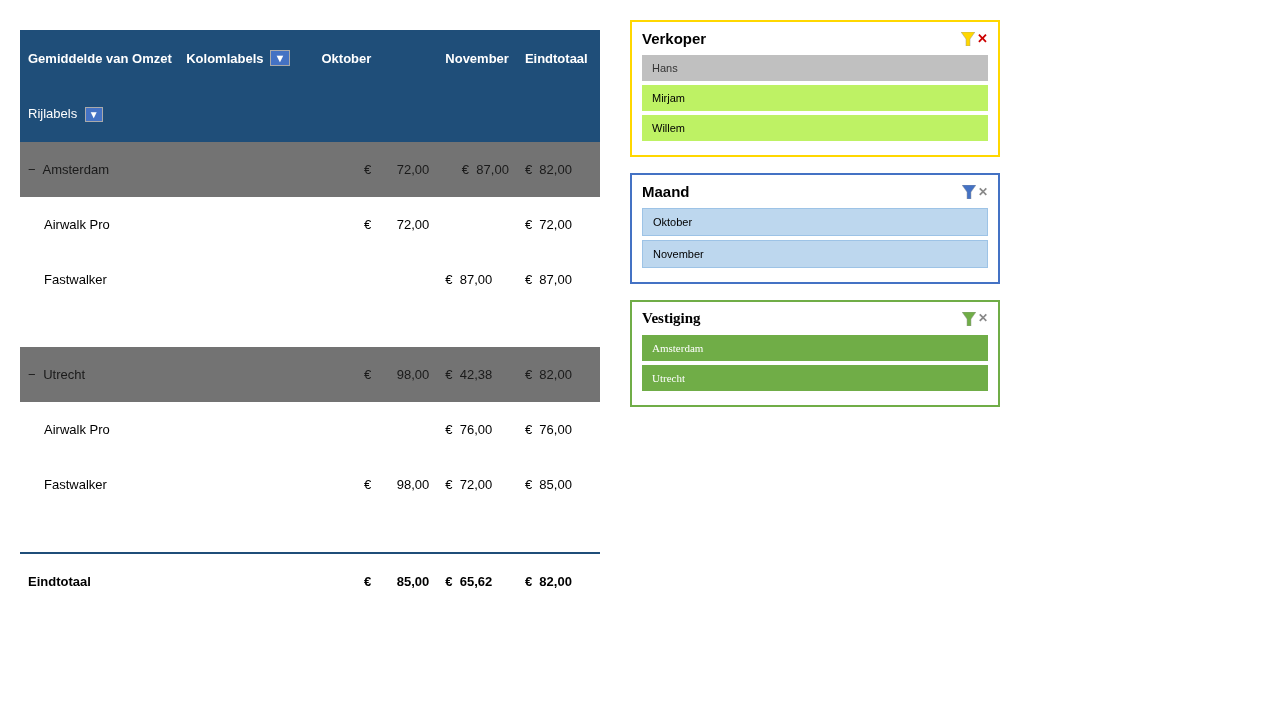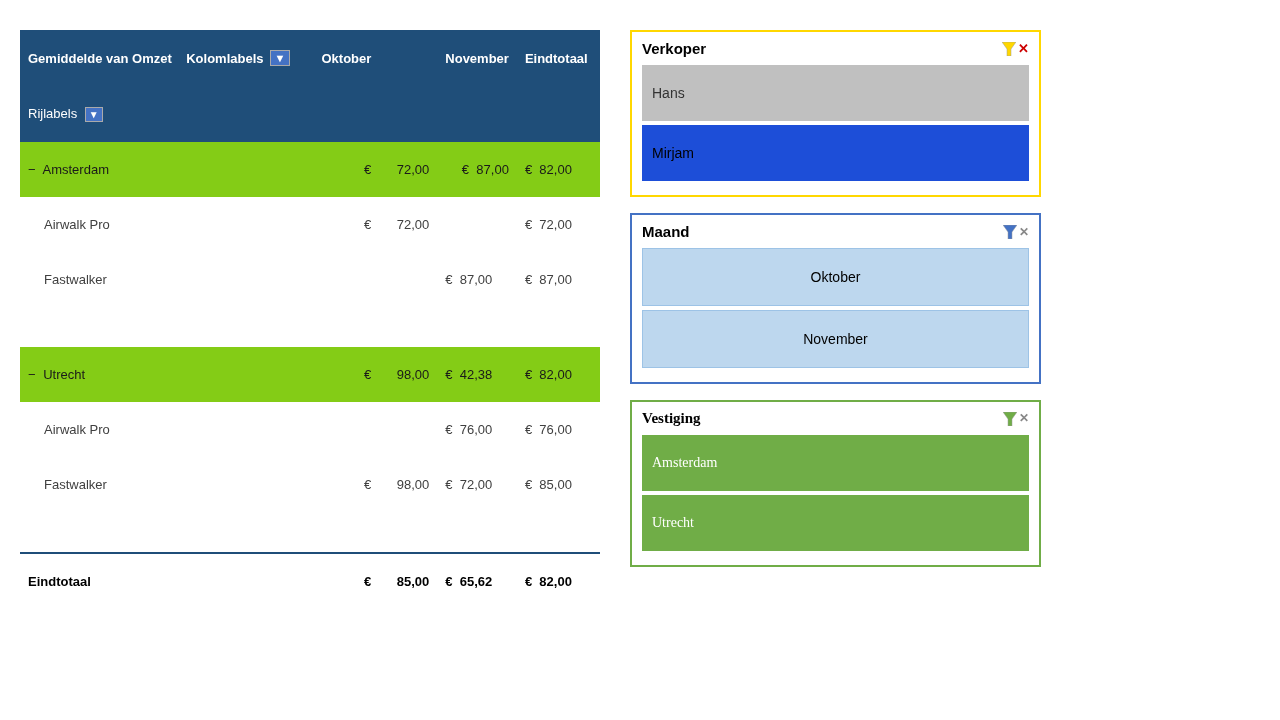--- a/index.html
+++ b/index.html
@@ -71,29 +71,29 @@
       color: white;
       border: 1px solid #aaa;
       padding: 1px 3px;
       font-size: 10px;
       cursor: pointer;
       margin-left: 4px;
     }
 
     
     .group-header td {
-      background-color: #84cc16;
+      background-color: #737373;
       color: #1a1a1a;
       font-weight: normal;
     }
 
     
     .sub-row td {
       background-color: #fff;
-      color: #404040;
+      color: #000000;
     }
 
     .sub-row td.indent {
       padding-left: 24px;
     }
 
     
     .total-row td {
       font-weight: bold;
       background-color: #fff;
@@ -119,59 +119,58 @@
       text-align: right;
       min-width: 55px;
     }
 
     
     .panels-container {
       flex: 0 0 auto;
       display: flex;
       flex-direction: column;
       gap: 16px;
-      margin-top: 10px;
-      width: 411px;
+      width: 370px;
     }
 
     .filter-panel {
       border: 2px solid;
       padding: 8px 10px 10px;
     }
 
     .filter-panel.verkoper { border-color: #ffd700; }
-    .filter-panel.maand { border-color: #4472c4; text-align: center; }
+    .filter-panel.maand { border-color: #4472c4; }
     .filter-panel.vestiging { border-color: #70ad47; font-family: Liberation Serif, serif; }
 
     .panel-header {
       display: flex;
       justify-content: space-between;
       align-items: center;
       margin-bottom: 8px;
     }
 
     .panel-title {
       font-weight: bold;
       font-size: 15px;
     }
 
     .filter-item {
-      padding: 20px 10px;
+      padding: 7px 10px;
       margin-bottom: 4px;
       cursor: pointer;
-      font-size: 14px;
+      font-size: 11px;
     }
 
     .filter-item.inactive {
       background-color: #c0c0c0;
       color: #333;
     }
 
     .filter-item.active-yellow {
-      background-color: #1d4ed8;
+      background-color: #bef264;
       color: #000;
     }
 
     .filter-item.active-blue {
       background-color: #bdd7ee;
       color: #000;
       border: 1px solid #9dc3e6;
     }
 
     .filter-item.active-green {
@@ -338,20 +337,21 @@
       <span class="panel-title">Verkoper</span>
       <span style="cursor:pointer; display:inline-flex; align-items:center; gap:2px;">
         <svg width="14" height="14" viewBox="0 0 14 14">
           <polygon points="0,0 14,0 9,7 9,14 5,14 5,7" fill="#ffd700" stroke="#999" stroke-width="0.5"></polygon>
         </svg>
         <span class="clear-x">✕</span>
       </span>
     </div>
     <div class="filter-item inactive">Hans</div>
     <div class="filter-item active-yellow">Mirjam</div>
+    <div class="filter-item active-yellow">Willem</div>
   </div>
 
   <div class="filter-panel maand">
     <div class="panel-header">
       <span class="panel-title">Maand</span>
       <span style="cursor:pointer; display:inline-flex; align-items:center; gap:2px;">
         <svg width="14" height="14" viewBox="0 0 14 14">
           <polygon points="0,0 14,0 9,7 9,14 5,14 5,7" fill="#4472c4" stroke="#999" stroke-width="0.5"></polygon>
         </svg>
         <span style="color:#888; font-weight:bold; font-size:12px;">✕</span>

